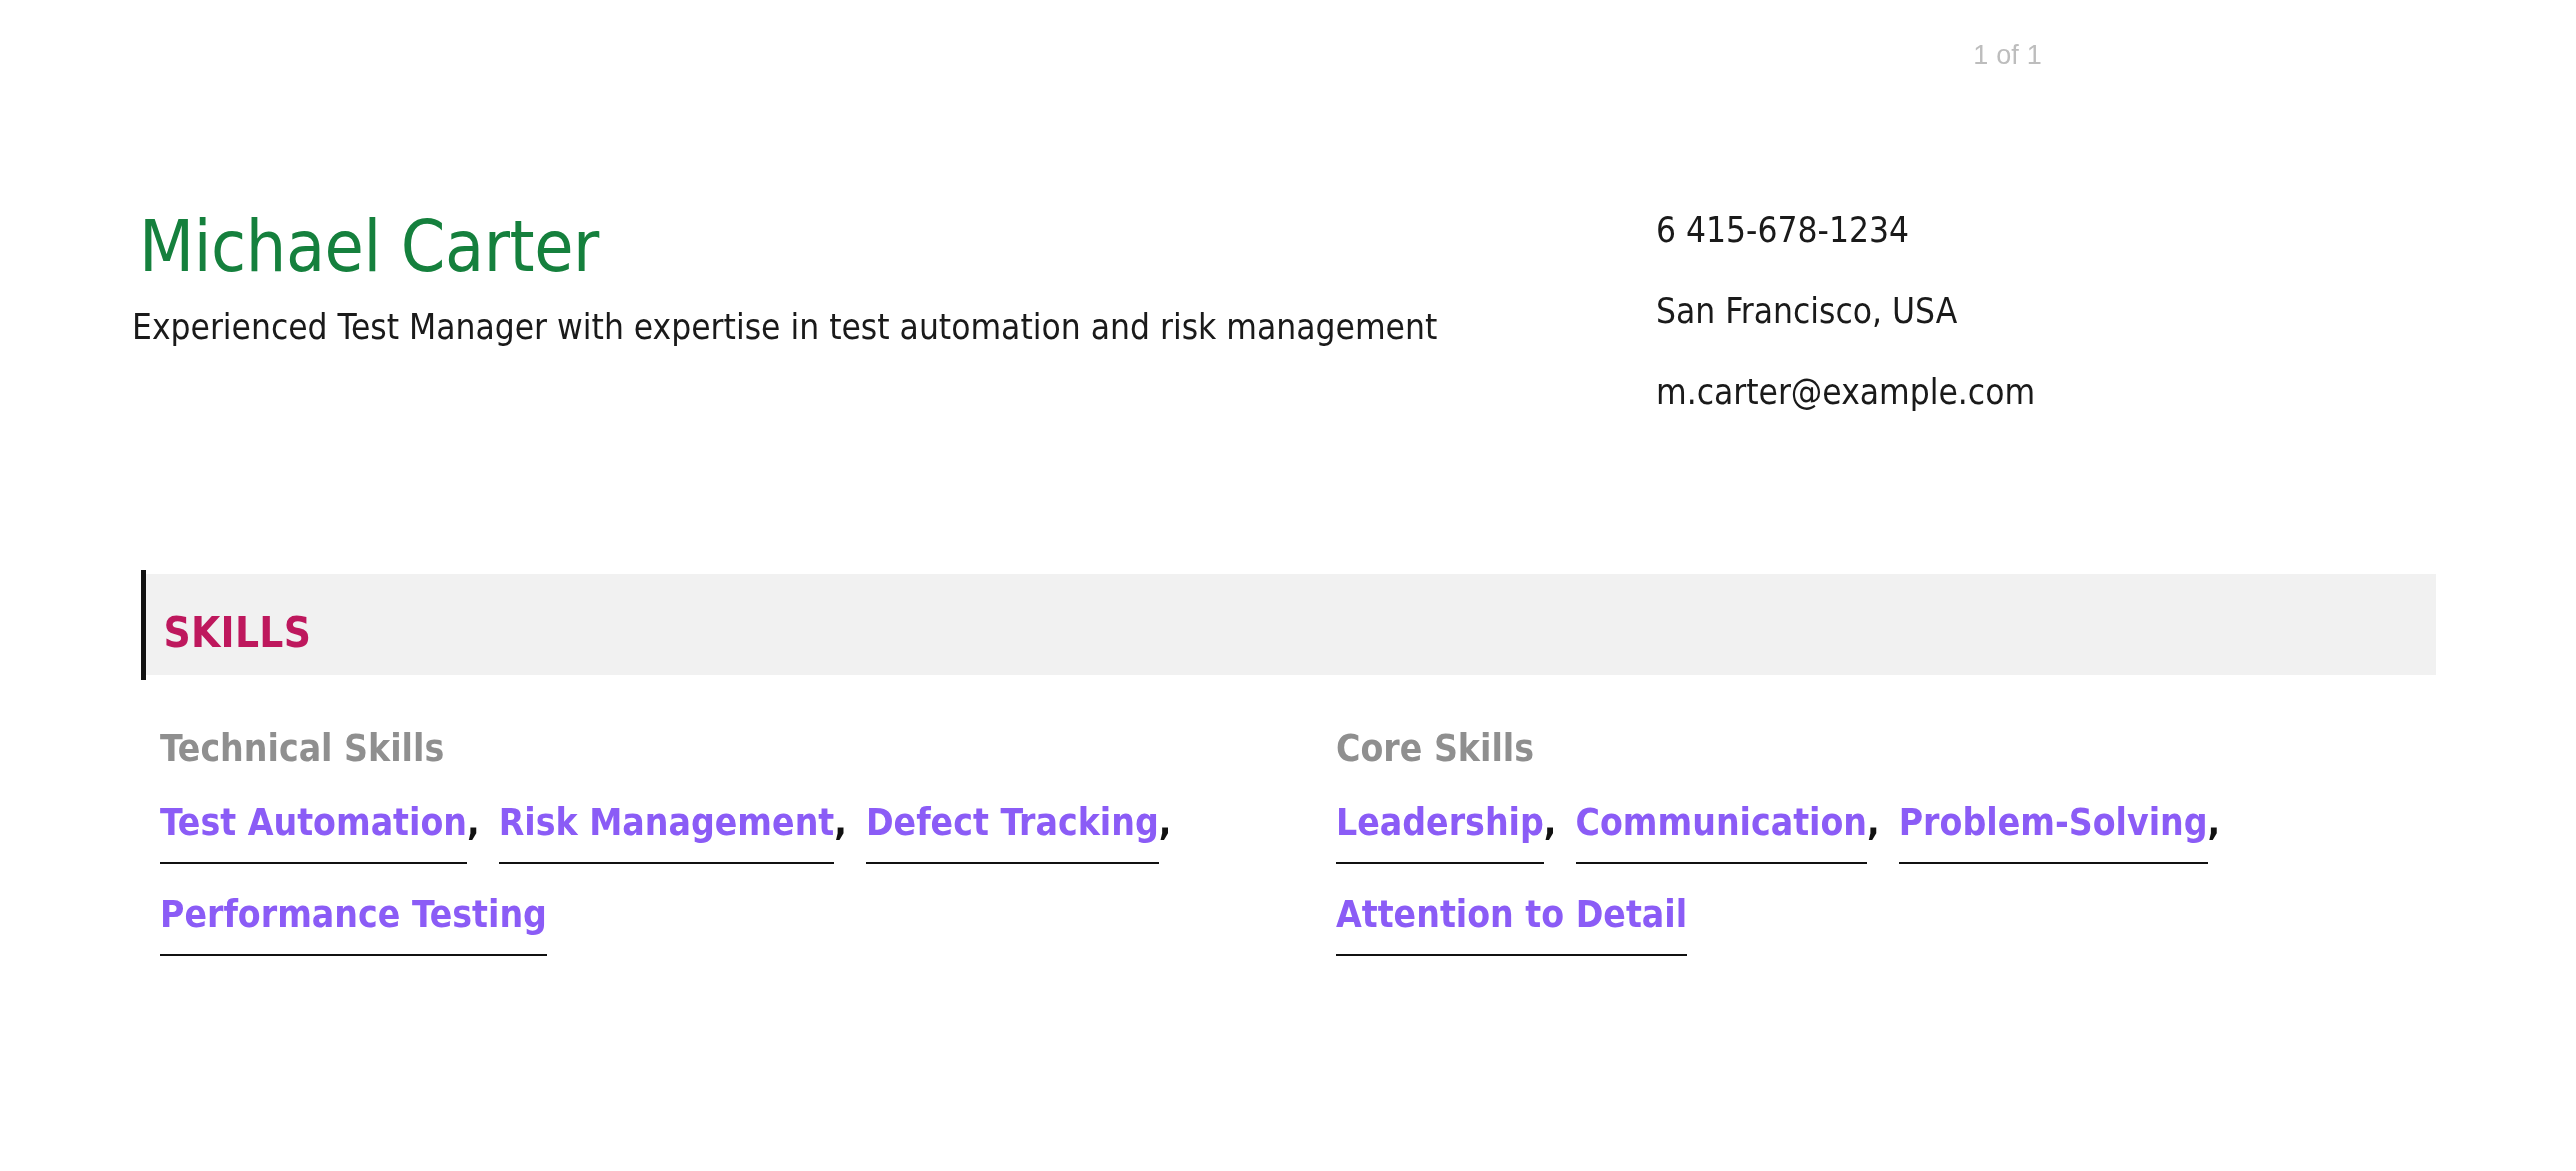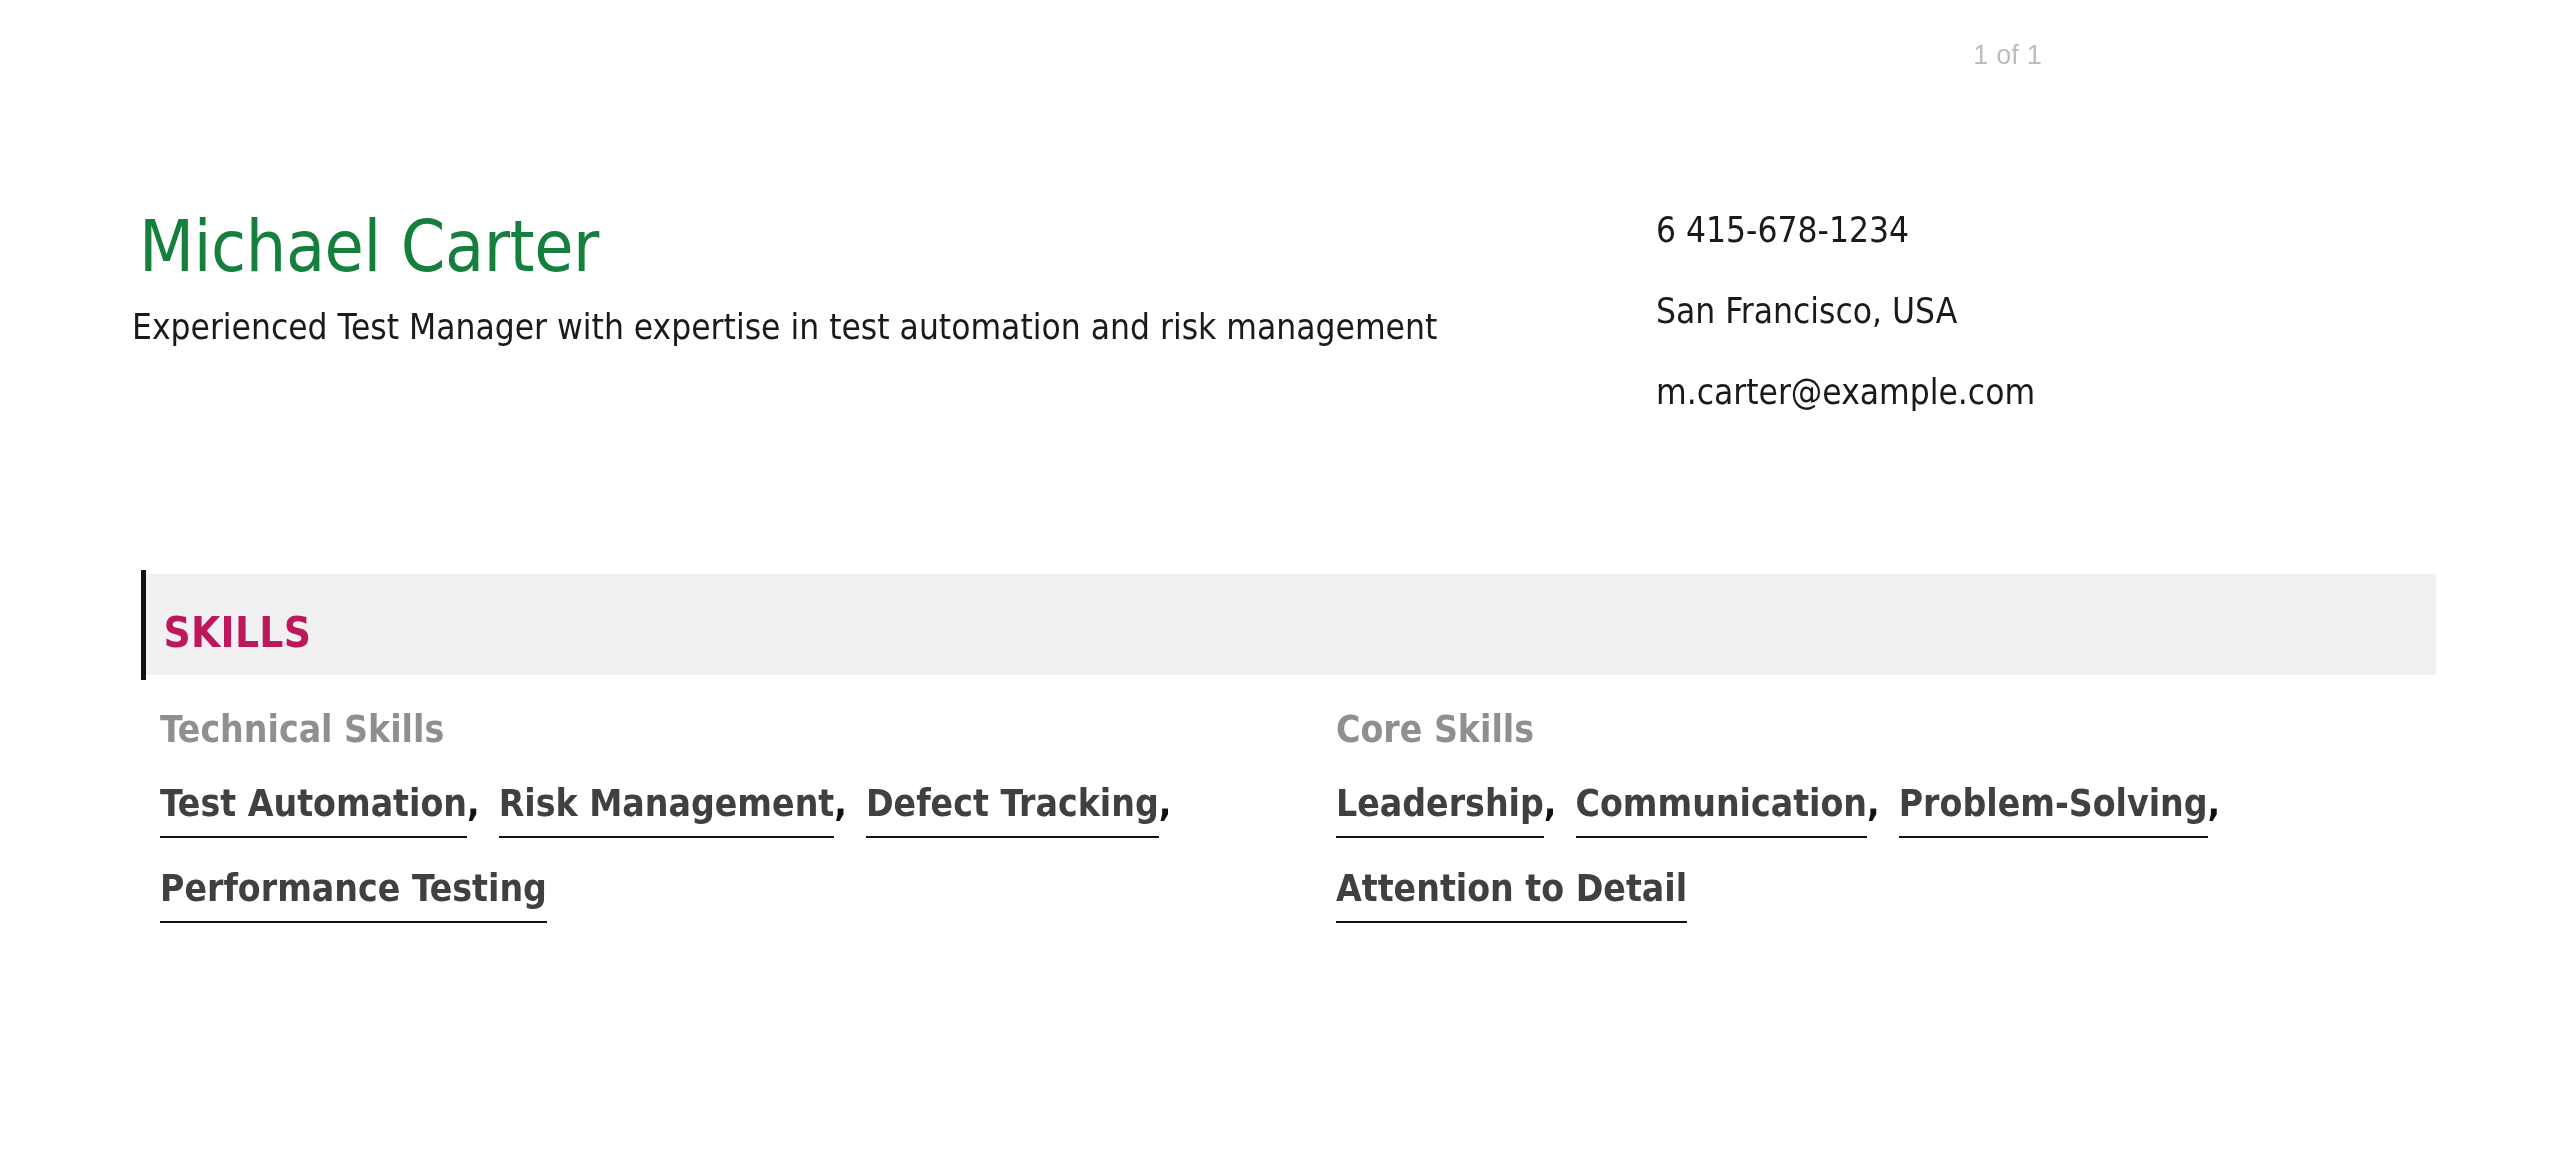--- a/index.html
+++ b/index.html
@@ -122,21 +122,21 @@
     color: #be185d;
     letter-spacing: 0.3px;
     line-height: 1;
     margin-top: 16px;
   }
 
   
   .skills-columns {
     display: flex;
     flex-direction: row;
-    margin-top: 36px;
+    margin-top: 55px;
     padding-left: 19px;
   }
 
   .skills-col {
     flex: 0 0 1176px;
     width: 1176px;
   }
 
   .skills-subheading {
     font-size: 37px;
@@ -157,24 +157,24 @@
     display: inline-flex;
     align-items: baseline;
     margin-right: 19px;
     margin-bottom: 31px;
     white-space: nowrap;
   }
 
   .skill-label {
     font-size: 37px;
     font-weight: 700;
-    color: #404040;
+    color: #8b5cf6;
     line-height: 1.08;
     border-bottom: 2.6px solid #111111;
-    padding-bottom: 12px;
+    padding-bottom: 19px;
   }
 
   .skill-sep {
     font-size: 37px;
     font-weight: 700;
     color: #111111;
     line-height: 1.08;
   }
 </style>
 </head>

